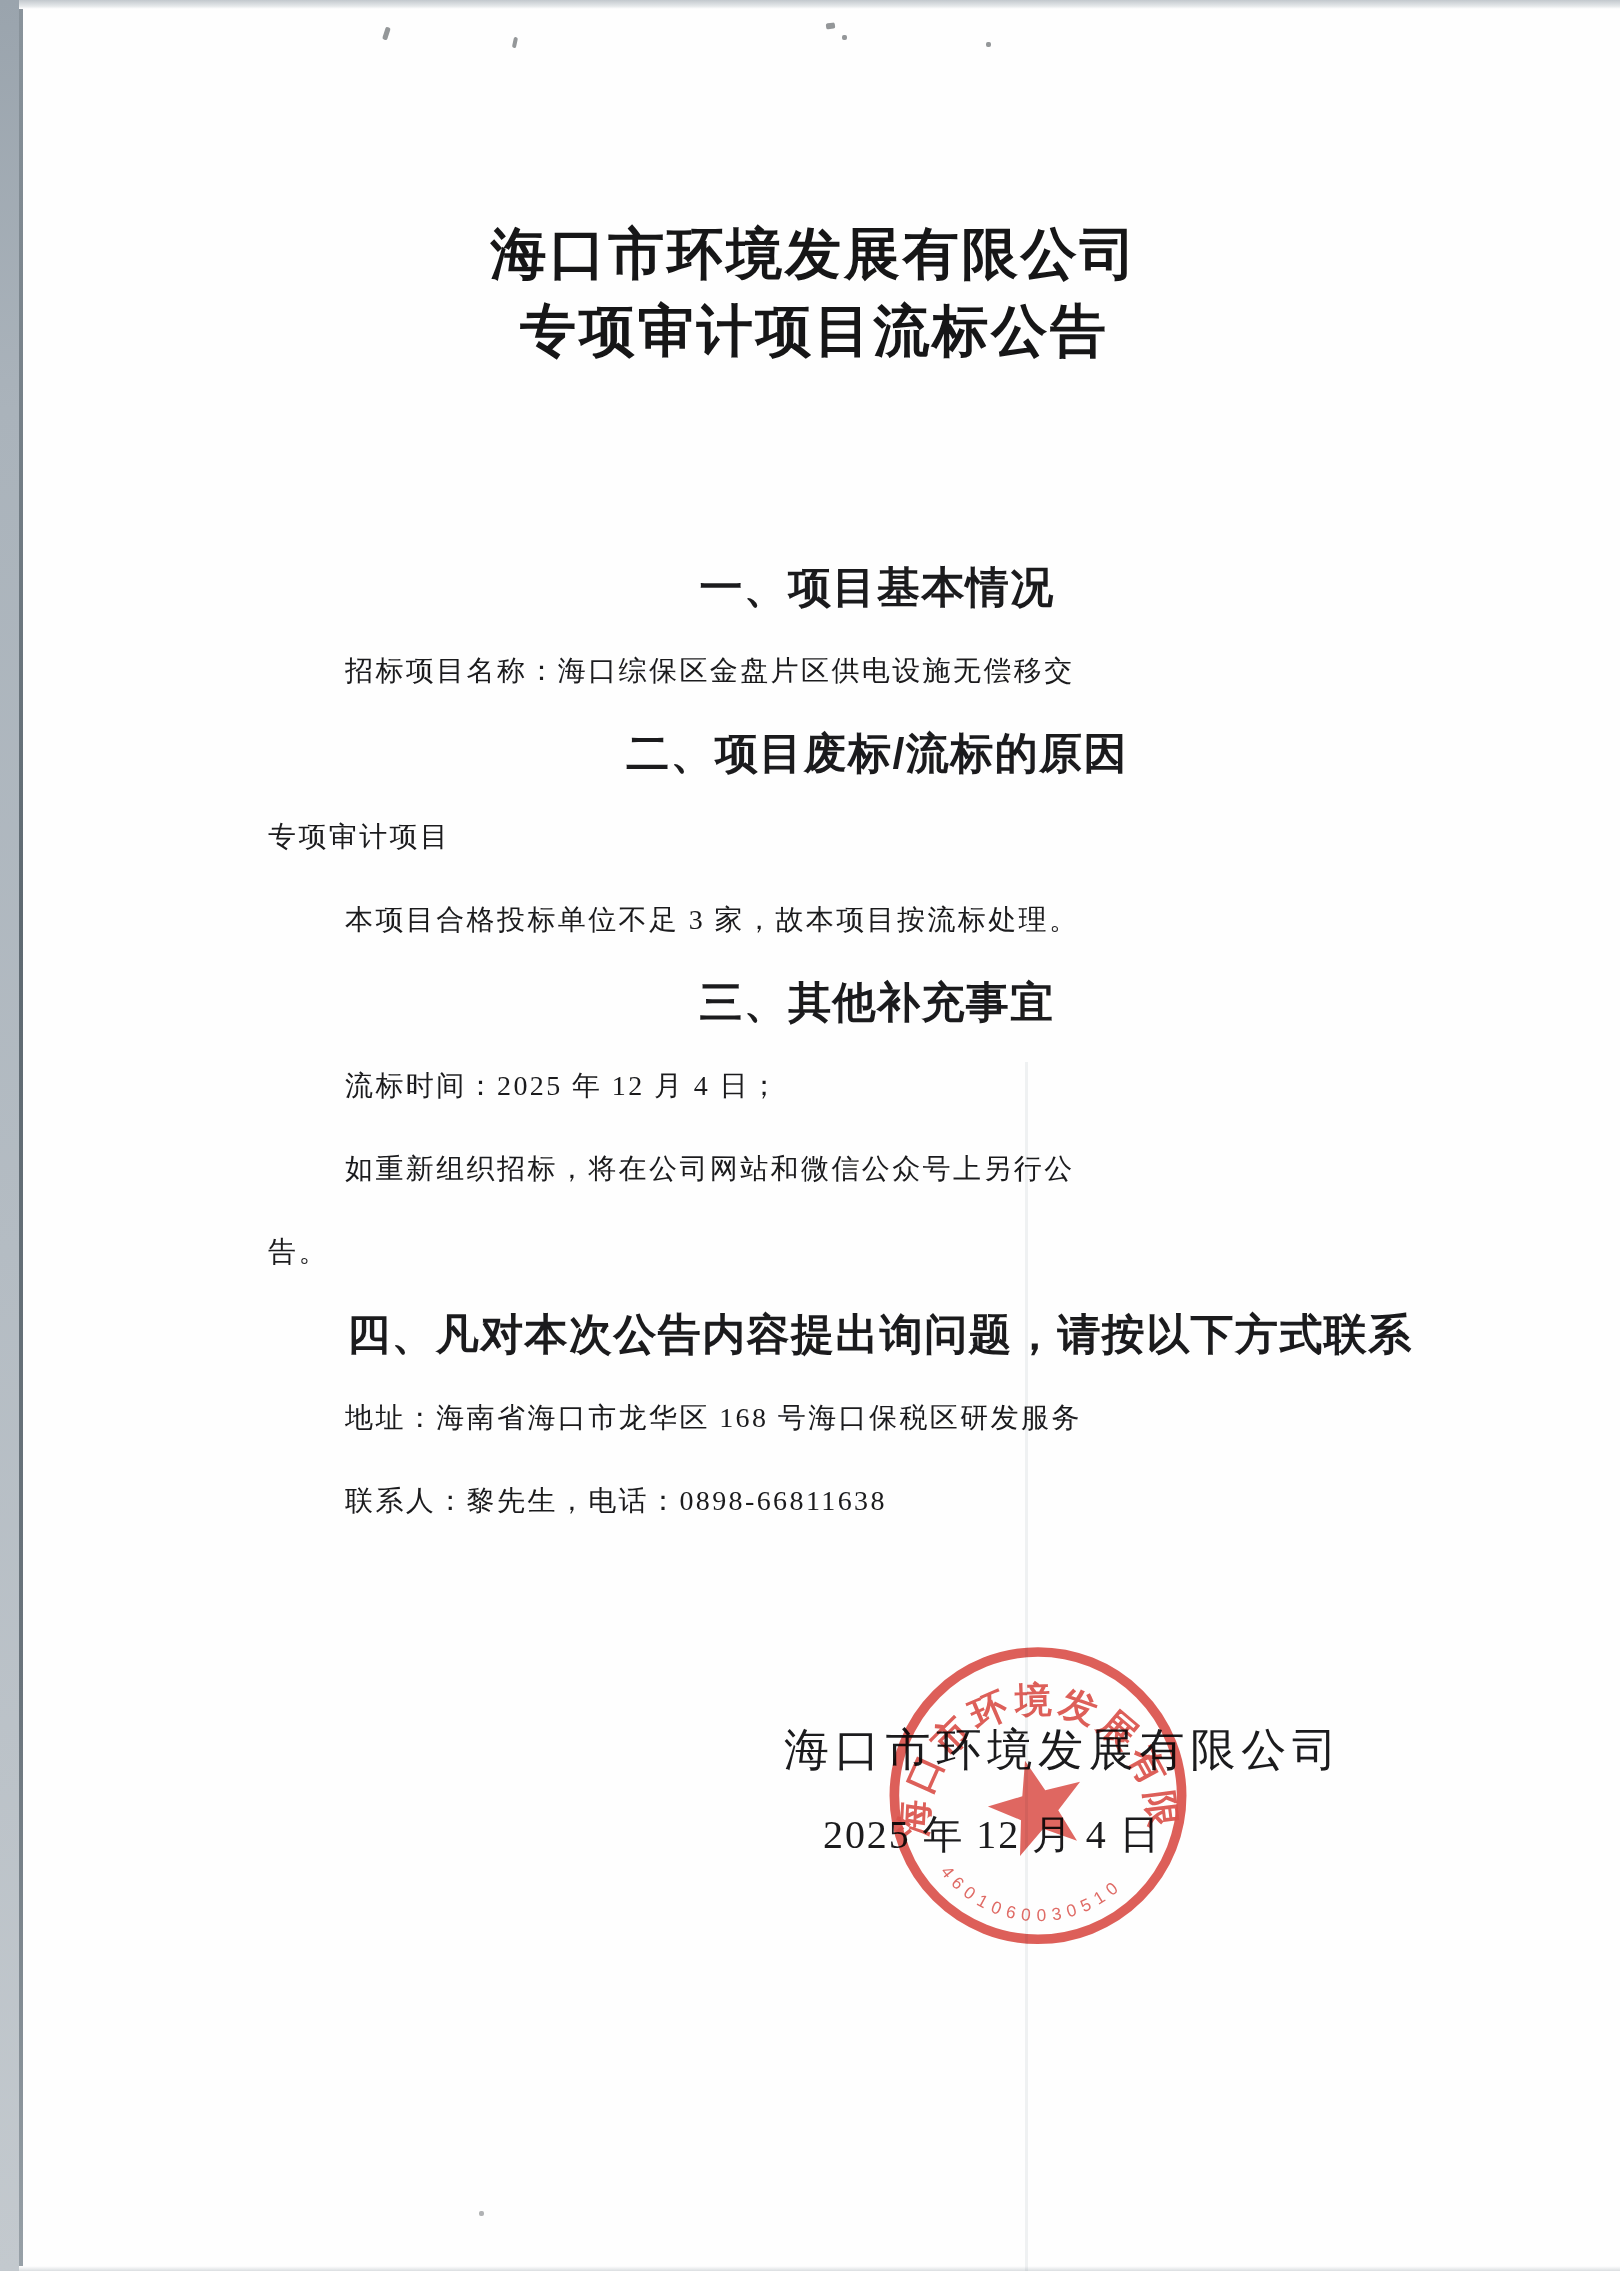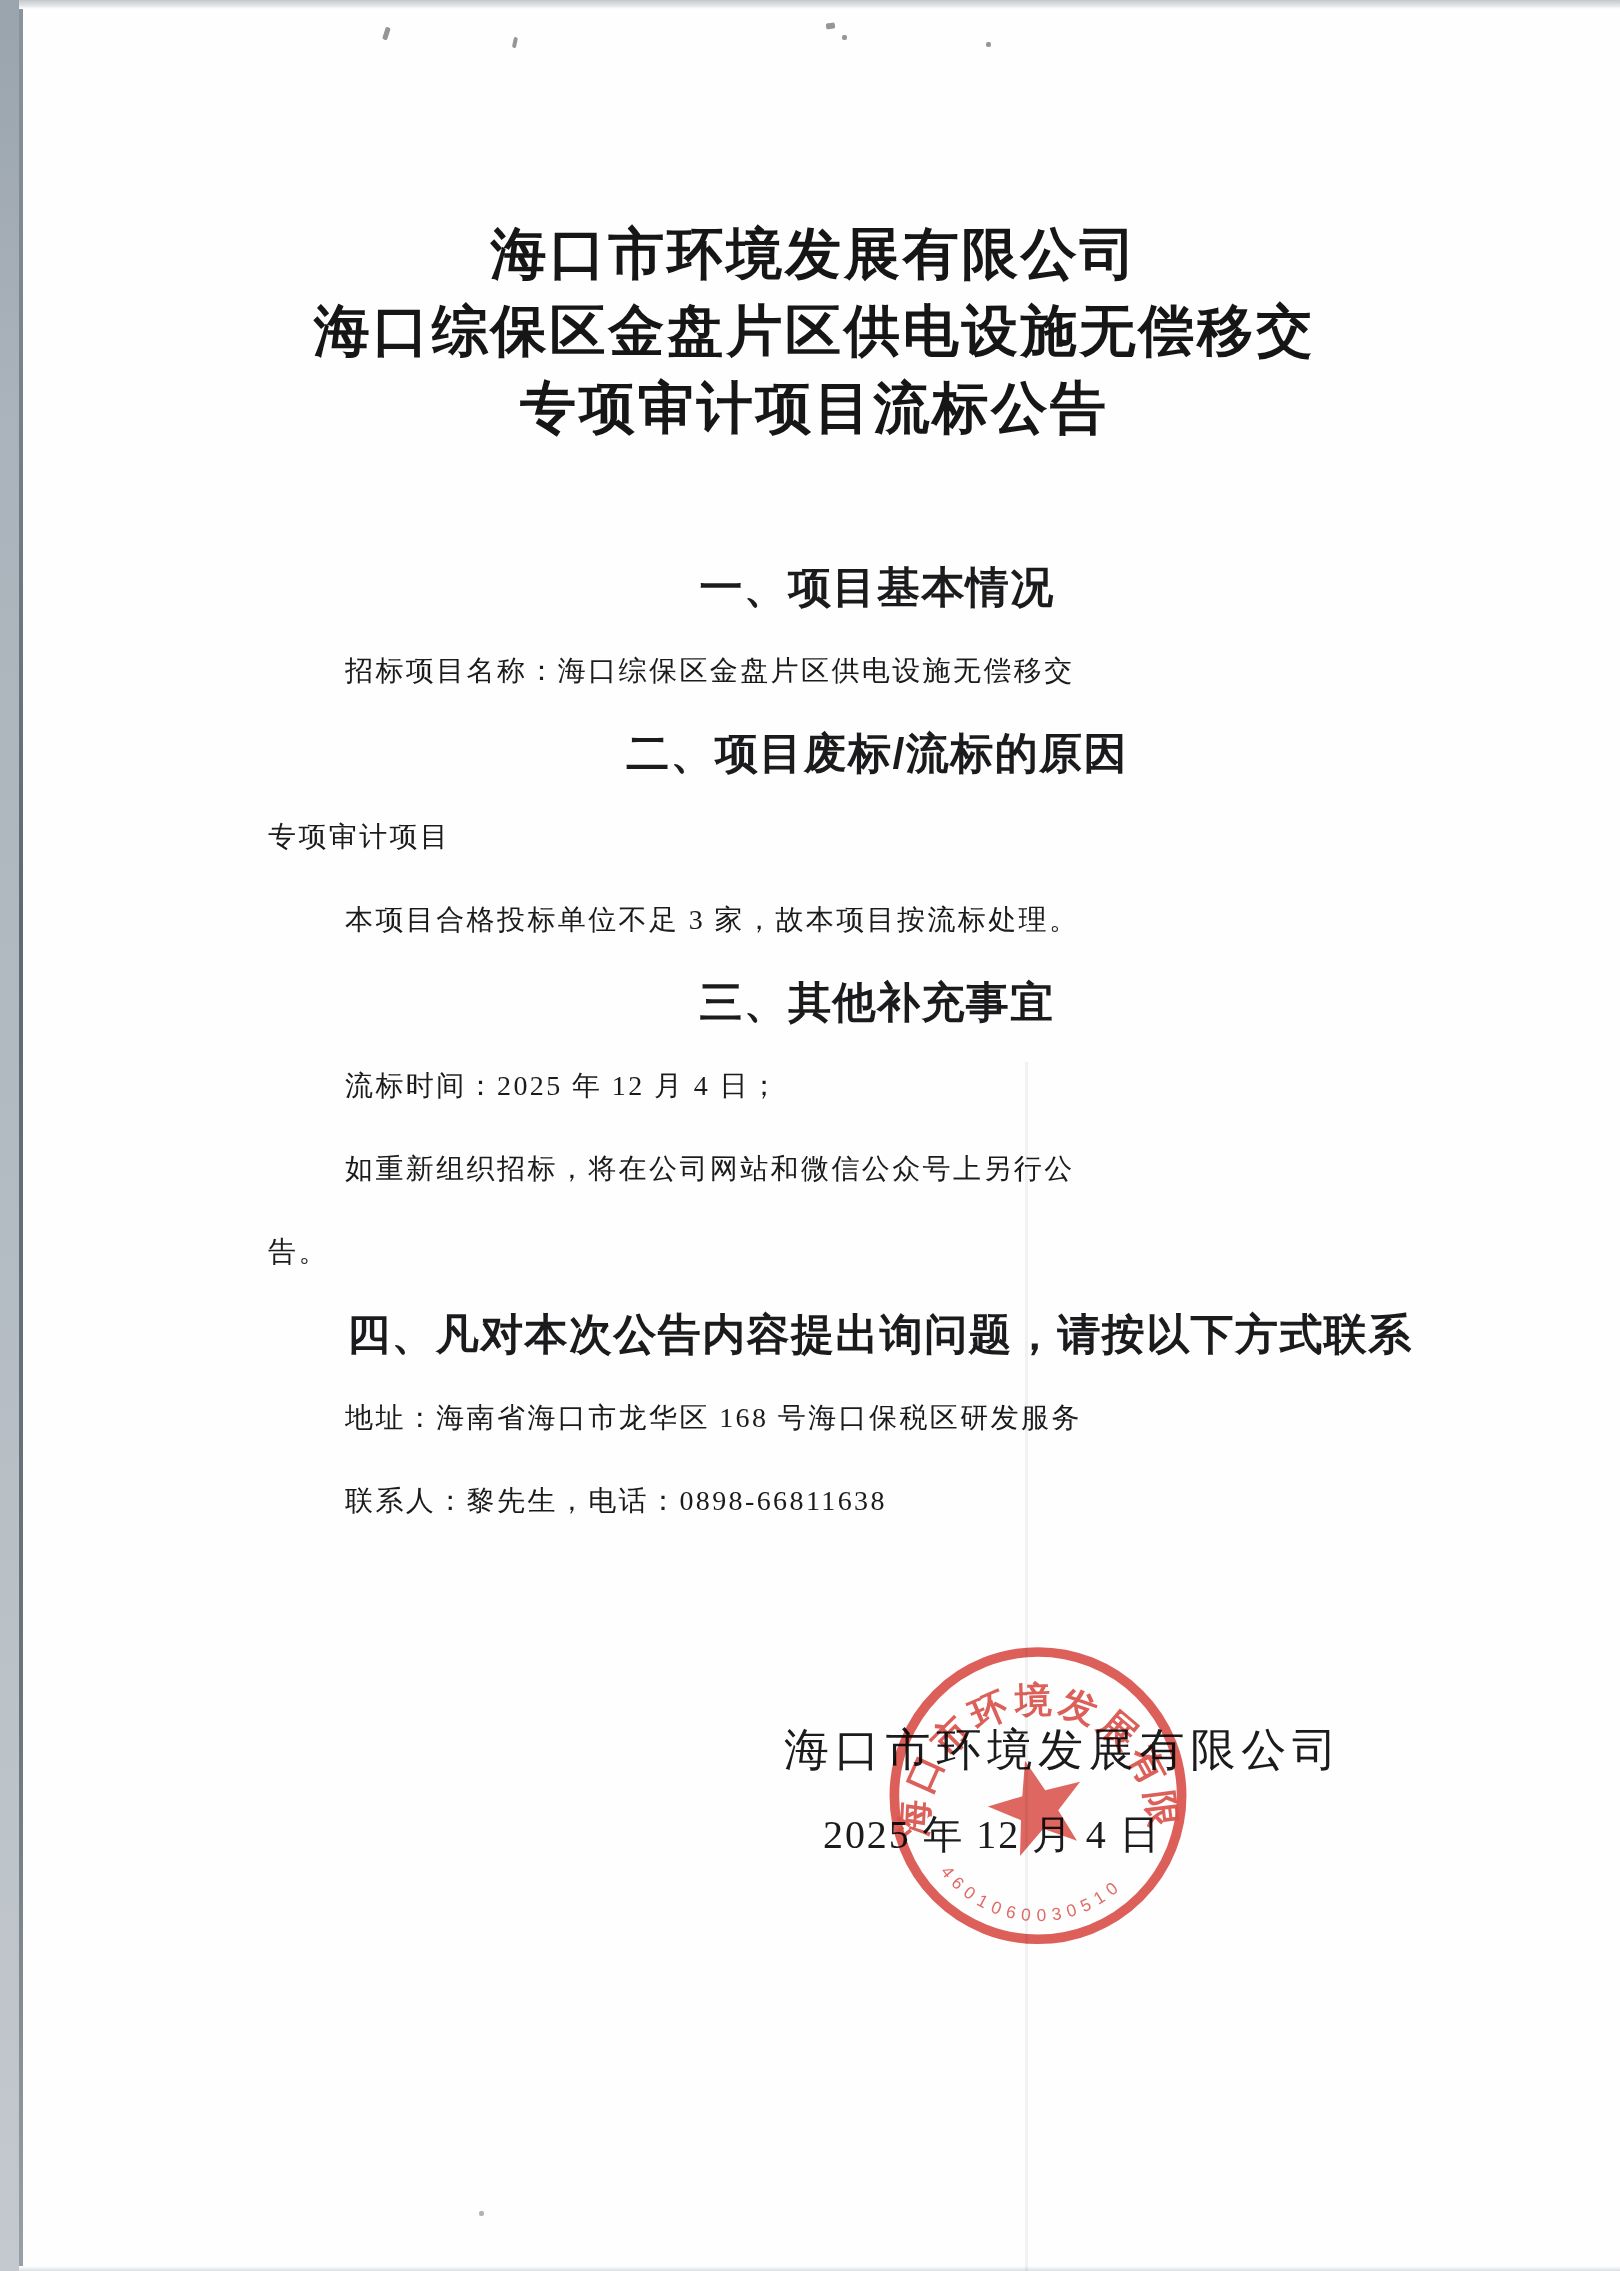--- a/index.html
+++ b/index.html
@@ -80,21 +80,20 @@
 
 <div class="speck" style="left:384px;top:27px;width:4.8px;height:12.6px;transform:rotate(18deg);"></div>
 <div class="speck" style="left:513px;top:37px;width:3.9px;height:10.6px;transform:rotate(12deg);"></div>
 <div class="speck" style="left:826px;top:23px;width:8.7px;height:5.8px;transform:rotate(-8deg);"></div>
 <div class="speck" style="left:842px;top:35px;width:4.8px;height:4.8px;"></div>
 <div class="speck" style="left:986px;top:42px;width:4.8px;height:4.8px;"></div>
 <div class="speck" style="left:479px;top:2211px;width:4.8px;height:4.8px;opacity:.4;"></div>
 
 <div class="title-block">
   <div>海口市环境发展有限公司</div>
-  <div>海口综保区金盘片区供电设施无偿移交</div>
   <div>专项审计项目流标公告</div>
 </div>
 
 <div class="content">
   <div class="ln head">一、项目基本情况</div>
   <div class="ln indent">招标项目名称：海口综保区金盘片区供电设施无偿移交</div>
   <div class="ln head">二、项目废标/流标的原因</div>
   <div class="ln">专项审计项目</div>
   <div class="ln indent">本项目合格投标单位不足 3 家，故本项目按流标处理。</div>
   <div class="ln head">三、其他补充事宜</div>

